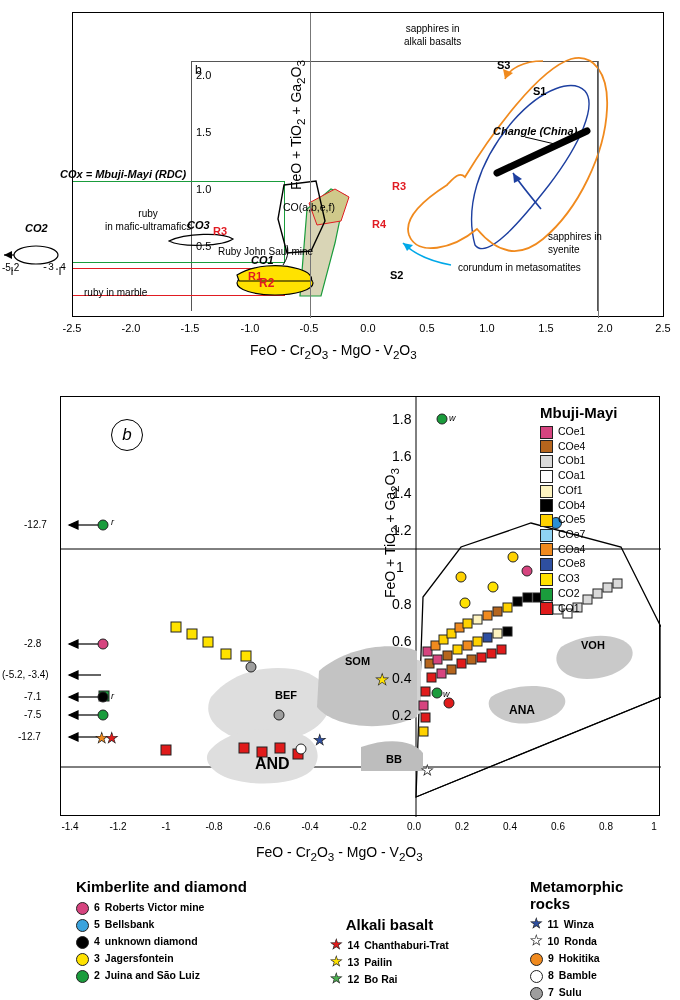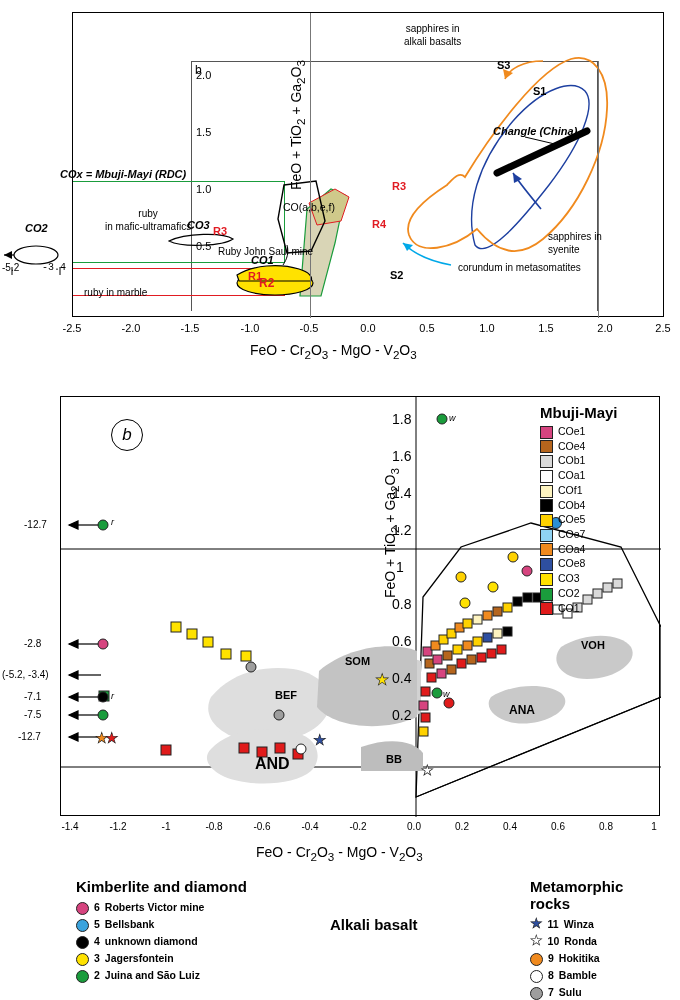--- a/index.html
+++ b/index.html
@@ -353,20 +353,25 @@
           <div class="leg-row" style="line-height: 17px;"><span style="display:inline-block;width:11px;height:11px;border-radius:50%;border:1px solid #222;background:#3aa3dd;vertical-align:middle;"></span><span class="t" style="font-weight:bold;">5</span><span class="t" style="font-weight:bold;">Bellsbank</span></div>
           <div class="leg-row" style="line-height: 17px;"><span style="display:inline-block;width:11px;height:11px;border-radius:50%;border:1px solid #222;background:#000000;vertical-align:middle;"></span><span class="t" style="font-weight:bold;">4</span><span class="t" style="font-weight:bold;">unknown diamond</span></div>
           <div class="leg-row" style="line-height: 17px;"><span style="display:inline-block;width:11px;height:11px;border-radius:50%;border:1px solid #222;background:#ffe200;vertical-align:middle;"></span><span class="t" style="font-weight:bold;">3</span><span class="t" style="font-weight:bold;text-align:right;">Jagersfontein</span></div>
           <div class="leg-row" style="line-height: 17px;"><span style="display:inline-block;width:11px;height:11px;border-radius:50%;border:1px solid #222;background:#1a9c3c;vertical-align:middle;"></span><span class="t" style="font-weight:bold;">2</span><span class="t" style="font-weight:bold;">Juina and São Luiz</span></div>
           <div class="leg-row" style="line-height: 17px; margin-top: 40px;"><span style="display:inline-block;width:11px;height:11px;border-radius:50%;border:1px solid #222;background:#e01b1b;vertical-align:middle;"></span><span class="t" style="font-weight:bold;">1</span><span class="t" style="font-weight:bold;">Moses Rock dike</span></div>
         </div>
     </div>
 
     <div style="position:absolute;left:300px;top:38px;">
       <div class="leg-head" style="text-align:center;">Alkali basalt</div>
+      <div id="grp2" style="margin-top:4px;">
+          <div class="leg-row" style="line-height: 17px;"><span class="star" style="color:#e01b1b;-webkit-text-stroke:0.6px #222;">★</span><span class="t" style="font-weight:bold;">14</span><span class="t" style="font-weight:bold;">Chanthaburi-Trat</span></div>
+          <div class="leg-row" style="line-height: 17px;"><span class="star" style="color:#ffe200;-webkit-text-stroke:0.6px #222;">★</span><span class="t" style="font-weight:bold;">13</span><span class="t" style="font-weight:bold;">Pailin</span></div>
+          <div class="leg-row" style="line-height: 17px;"><span class="star" style="color:#4caf50;-webkit-text-stroke:0.6px #222;">★</span><span class="t" style="font-weight:bold;">12</span><span class="t" style="font-weight:bold;">Bo Rai</span></div>
+        </div>
     </div>
 
     <div style="position:absolute;left:500px;top:0;">
       <div class="leg-head">Metamorphic rocks</div>
       <div id="grp3" style="margin-top:4px;">
           <div class="leg-row" style="line-height: 17px;"><span class="star" style="color:#2e4fa0;-webkit-text-stroke:0.6px #222;">★</span><span class="t" style="font-weight:bold;">11</span><span class="t" style="font-weight:bold;">Winza</span></div>
           <div class="leg-row" style="line-height: 17px;"><span class="star" style="color:#ffffff;-webkit-text-stroke:0.6px #222;">★</span><span class="t" style="font-weight:bold;">10</span><span class="t" style="font-weight:bold;">Ronda</span></div>
           <div class="leg-row" style="line-height: 17px;"><span style="display:inline-block;width:11px;height:11px;border-radius:50%;border:1px solid #222;background:#f08a1e;vertical-align:middle;"></span><span class="t" style="font-weight:bold;">9</span><span class="t" style="font-weight:bold;">Hokitika</span></div>
           <div class="leg-row" style="line-height: 17px;"><span style="display:inline-block;width:11px;height:11px;border-radius:50%;border:1px solid #222;background:#ffffff;vertical-align:middle;"></span><span class="t" style="font-weight:bold;">8</span><span class="t" style="font-weight:bold;">Bamble</span></div>
           <div class="leg-row" style="line-height: 17px;"><span style="display:inline-block;width:11px;height:11px;border-radius:50%;border:1px solid #222;background:#9e9e9e;vertical-align:middle;"></span><span class="t" style="font-weight:bold;">7</span><span class="t" style="font-weight:bold;">Sulu</span></div>

